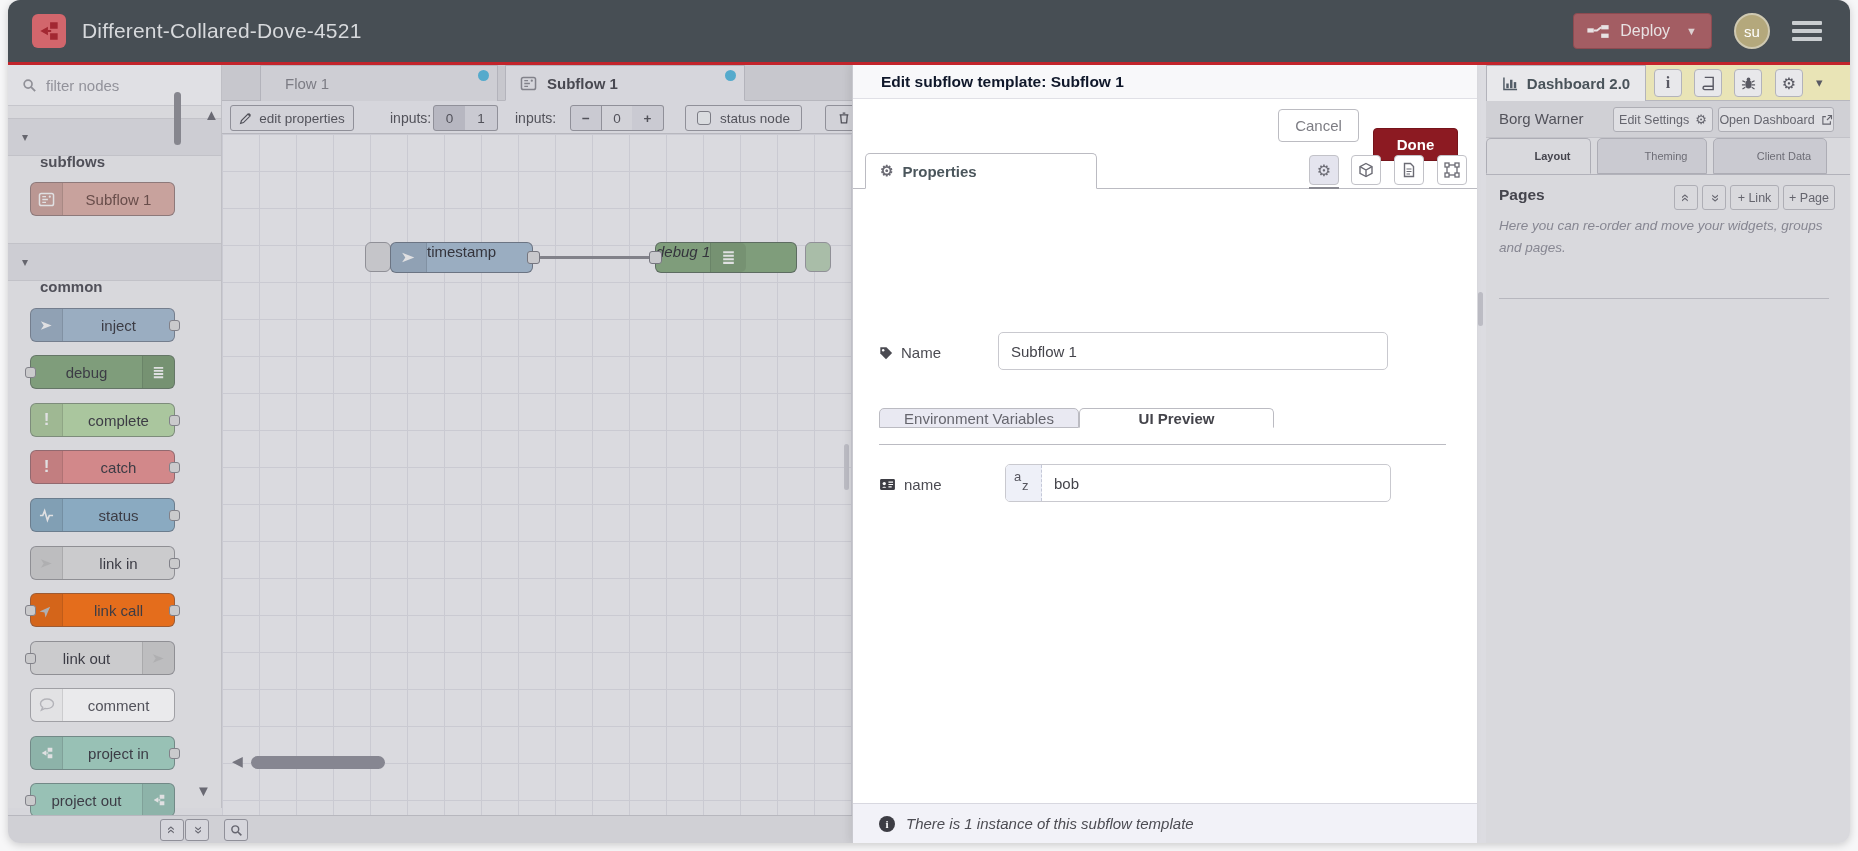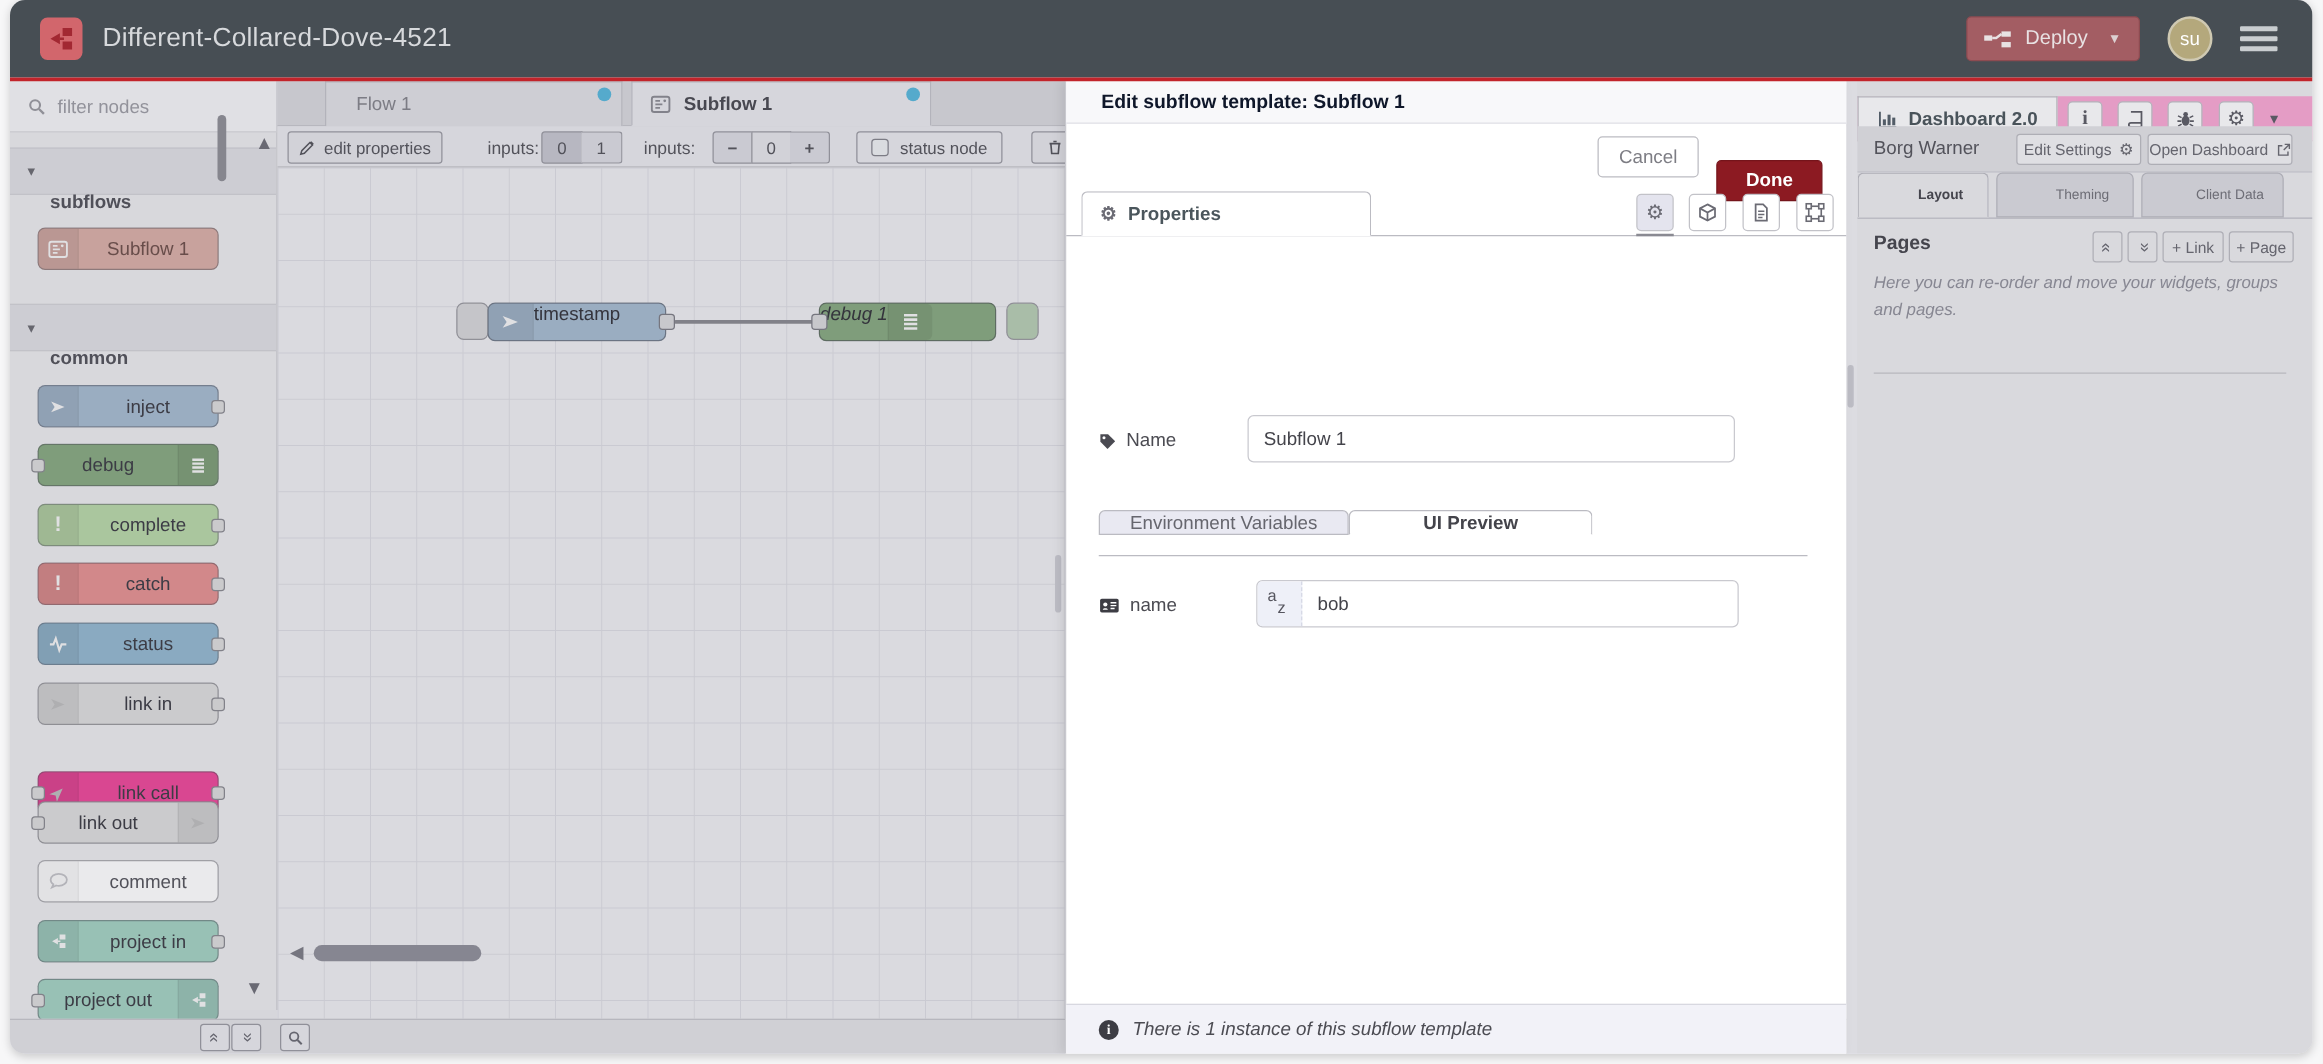--- a/index.html
+++ b/index.html
@@ -91,21 +91,21 @@
   .stab.active { background:#fff; color:#44444b; font-weight:bold; border-bottom:1px solid #fff; }
   .azbox { width:36px; align-self:stretch; background:#eef0f8; border-right:1px dashed #c4c8d8; border-radius:4px 0 0 4px; position:relative; color:#55555e; }
   .azbox .a { position:absolute; left:8px; top:4px; font-size:13px; }
   .azbox .z { position:absolute; left:16px; top:13px; font-size:13px; }
   .tray-foot { position:absolute; left:0; bottom:0; width:100%; height:40px; background:#f2f2f8; border-top:1px solid #d8d8e0; display:flex; align-items:center; padding-left:26px; gap:11px; font-size:15px; color:#4c4c53; font-style:italic; }
   .infocirc { width:16px; height:16px; border-radius:50%; background:#3d3d44; color:#fff; font-size:11px; font-weight:bold; font-style:normal; display:flex; align-items:center; justify-content:center; font-family:"Liberation Serif",serif; }
 
   
   .separator { position:absolute; left:1469px; top:65px; width:9px; bottom:0; background:#f0f0f3; z-index:1; }
   .sidebar { position:absolute; left:1478px; top:65px; right:0; bottom:0; background:#ececef; z-index:1; }
-  .sb-tabrow { position:absolute; left:0; top:0; width:100%; height:36px; background:#f9a8d4; border-bottom:1px solid #c6c6cc;margin-top:12px; }
+  .sb-tabrow { position:absolute; left:0; top:0; width:100%; height:36px; background:#fef9c3; border-bottom:1px solid #c6c6cc; }
   .sb-tab { position:absolute; left:0; top:0; width:160px; height:36px; background:#fdfdfe; border:1px solid #c2c2c8; border-bottom:none; display:flex; align-items:center; justify-content:center; gap:8px; font-size:15px; font-weight:bold; color:#4b565c; }
   .sb-ic { position:absolute; top:4px; width:28px; height:28px; background:#fdfdfe; border:1px solid #c2c2c8; border-radius:4px; display:flex; align-items:center; justify-content:center; color:#5d5d66; }
   .sb-caret { position:absolute; top:10px; color:#5d5d66; font-size:13px; }
   .sb-projrow { position:absolute; left:0; top:36px; width:100%; height:37px; background:#e2e2e6; border-bottom:1px solid #d2d2d7; }
   .sb-projname { position:absolute; left:13px; top:9px; font-size:15px; color:#55555c; }
   .sb-btn { position:absolute; height:25px; border:1px solid #bcbcc2; border-radius:3px; background:#f3f3f5; color:#6a6a72; font-size:12.5px; display:flex; align-items:center; justify-content:center; gap:6px; }
   .sb-tabs2 { position:absolute; left:0; top:73px; width:100%; height:37px; border-bottom:1px solid #c0c0c7; }
   .sb2tab { position:absolute; top:0; height:36px; border:1px solid #bbbbc2; border-radius:5px 5px 0 0; display:flex; align-items:center; justify-content:center; font-size:11px;padding-left:28px; }
   .sb2tab.active { background:#ececef; border-bottom:1px solid #ececef; color:#46464d; font-weight:bold; }
   .sb2tab.inactive { background:#dcdce1; color:#73737b; }
@@ -299,21 +299,21 @@
     </div>
     <div class="pitem" style="top:481px; background:#dddddd;">
       <span class="nicon l" style="color:#bdbdbd;">
           <svg class="ic" width="15" height="15">
             <use href="#i-arrow"></use>
           </svg>
         </span>
       <span class="lbl">link in</span>
       <span class="pport r"></span>
     </div>
-    <div class="pitem" style="top:528px; background:#ec4899;margin-top:24px;">
+    <div class="pitem" style="top:528px; background:#f97316;">
       <span class="nicon l" style="color:#bdbdbd;">
           <svg class="ic" width="15" height="15" style="transform:rotate(-45deg);">
             <use href="#i-arrow"></use>
           </svg>
         </span>
       <span class="lbl">link call</span>
       <span class="pport l"></span>
       <span class="pport r"></span>
     </div>
     <div class="pitem" style="top:576px; background:#dddddd;">

